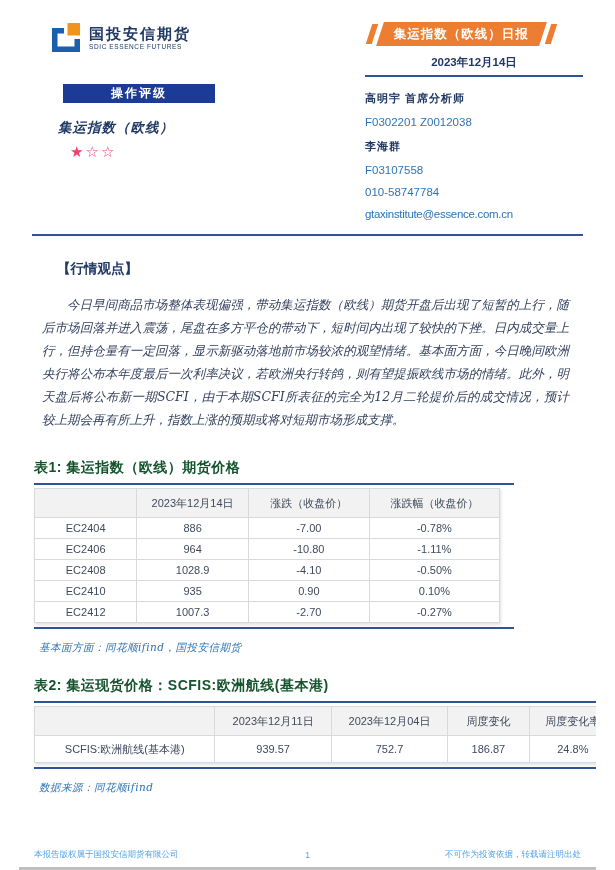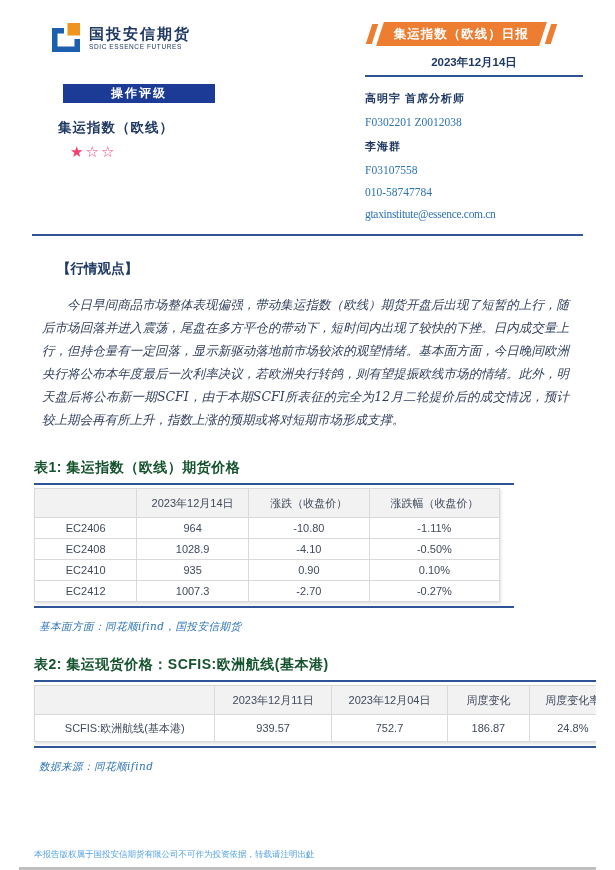--- a/index.html
+++ b/index.html
@@ -38,20 +38,21 @@
     background: #1c3b96;
     color: #ffffff;
     font-size: 12px; font-weight: bold;
     letter-spacing: 2px;
     display: flex; align-items: center; justify-content: center;
   }
   .product-name {
     margin: 16px 0 0 8px;
     font-size: 13.5px; font-weight: bold; color: #1f3864;
     letter-spacing: 1px;
+    font-style: italic;
   }
   .stars {
     margin: 6px 0 0 20px;
     font-size: 15px; color: #f43f6f; letter-spacing: 2px;
   }
 
   .header-right { width: 218px; padding-top: 0; }
   .badge-row { display: flex; align-items: center; height: 24px; margin-left: 4px; }
   .badge-stripe {
     width: 6px; height: 20px; background: #ed7d31;
@@ -74,21 +75,21 @@
     font-size: 11.5px; font-weight: bold; color: #1f3864;
     padding-bottom: 5px;
     border-bottom: 2px solid #2f5496;
   }
   .analysts { margin-top: 14px; }
   .analyst-name {
     font-size: 11px; font-weight: bold; color: #1f3864;
     letter-spacing: 1px; margin-top: 11px;
   }
   .analyst-id, .contact-line {
-    font-family: Liberation Serif, serif;
+    font-family: Liberation Sans, sans-serif;
     font-size: 11.5px; color: #2e74b5; margin-top: 10px;
   }
   .contact-line.email { letter-spacing: -0.3px; }
 
   .header-rule {
     margin: 14px 13px 0 13px;
     border-bottom: 2px solid #2f5496;
   }
 
   
@@ -155,21 +156,21 @@
     font-style: italic;
     font-size: 10.5px;
     color: #2e74b5;
     letter-spacing: 0.5px;
   }
 
   
   .footer {
     position: absolute;
     left: 0; right: 0; bottom: 9px;
-    display: flex; align-items: center;
+    display: flex; justify-content: space-between; align-items: center;
     padding: 0 15px;
     font-size: 8.5px;
     color: #54a2e4;
   }
   .footer .page-num { position: absolute; left: 50%; transform: translateX(-50%); }
   .page-bottom-rule {
     position: absolute;
     left: 0; right: 0; bottom: 0;
     height: 3px;
     background: #bfbfbf;
@@ -242,20 +243,26 @@
       <thead>
         <tr>
           <th></th>
           <th>2023年12月14日</th>
           <th>涨跌（收盘价）</th>
           <th>涨跌幅（收盘价）</th>
         </tr>
       </thead>
       <tbody>
         <tr>
+          <td>EC2404</td>
+          <td>886</td>
+          <td>-7.00</td>
+          <td>-0.78%</td>
+        </tr>
+        <tr>
           <td>EC2406</td>
           <td>964</td>
           <td>-10.80</td>
           <td>-1.11%</td>
         </tr>
         <tr>
           <td>EC2408</td>
           <td>1028.9</td>
           <td>-4.10</td>
           <td>-0.50%</td>

